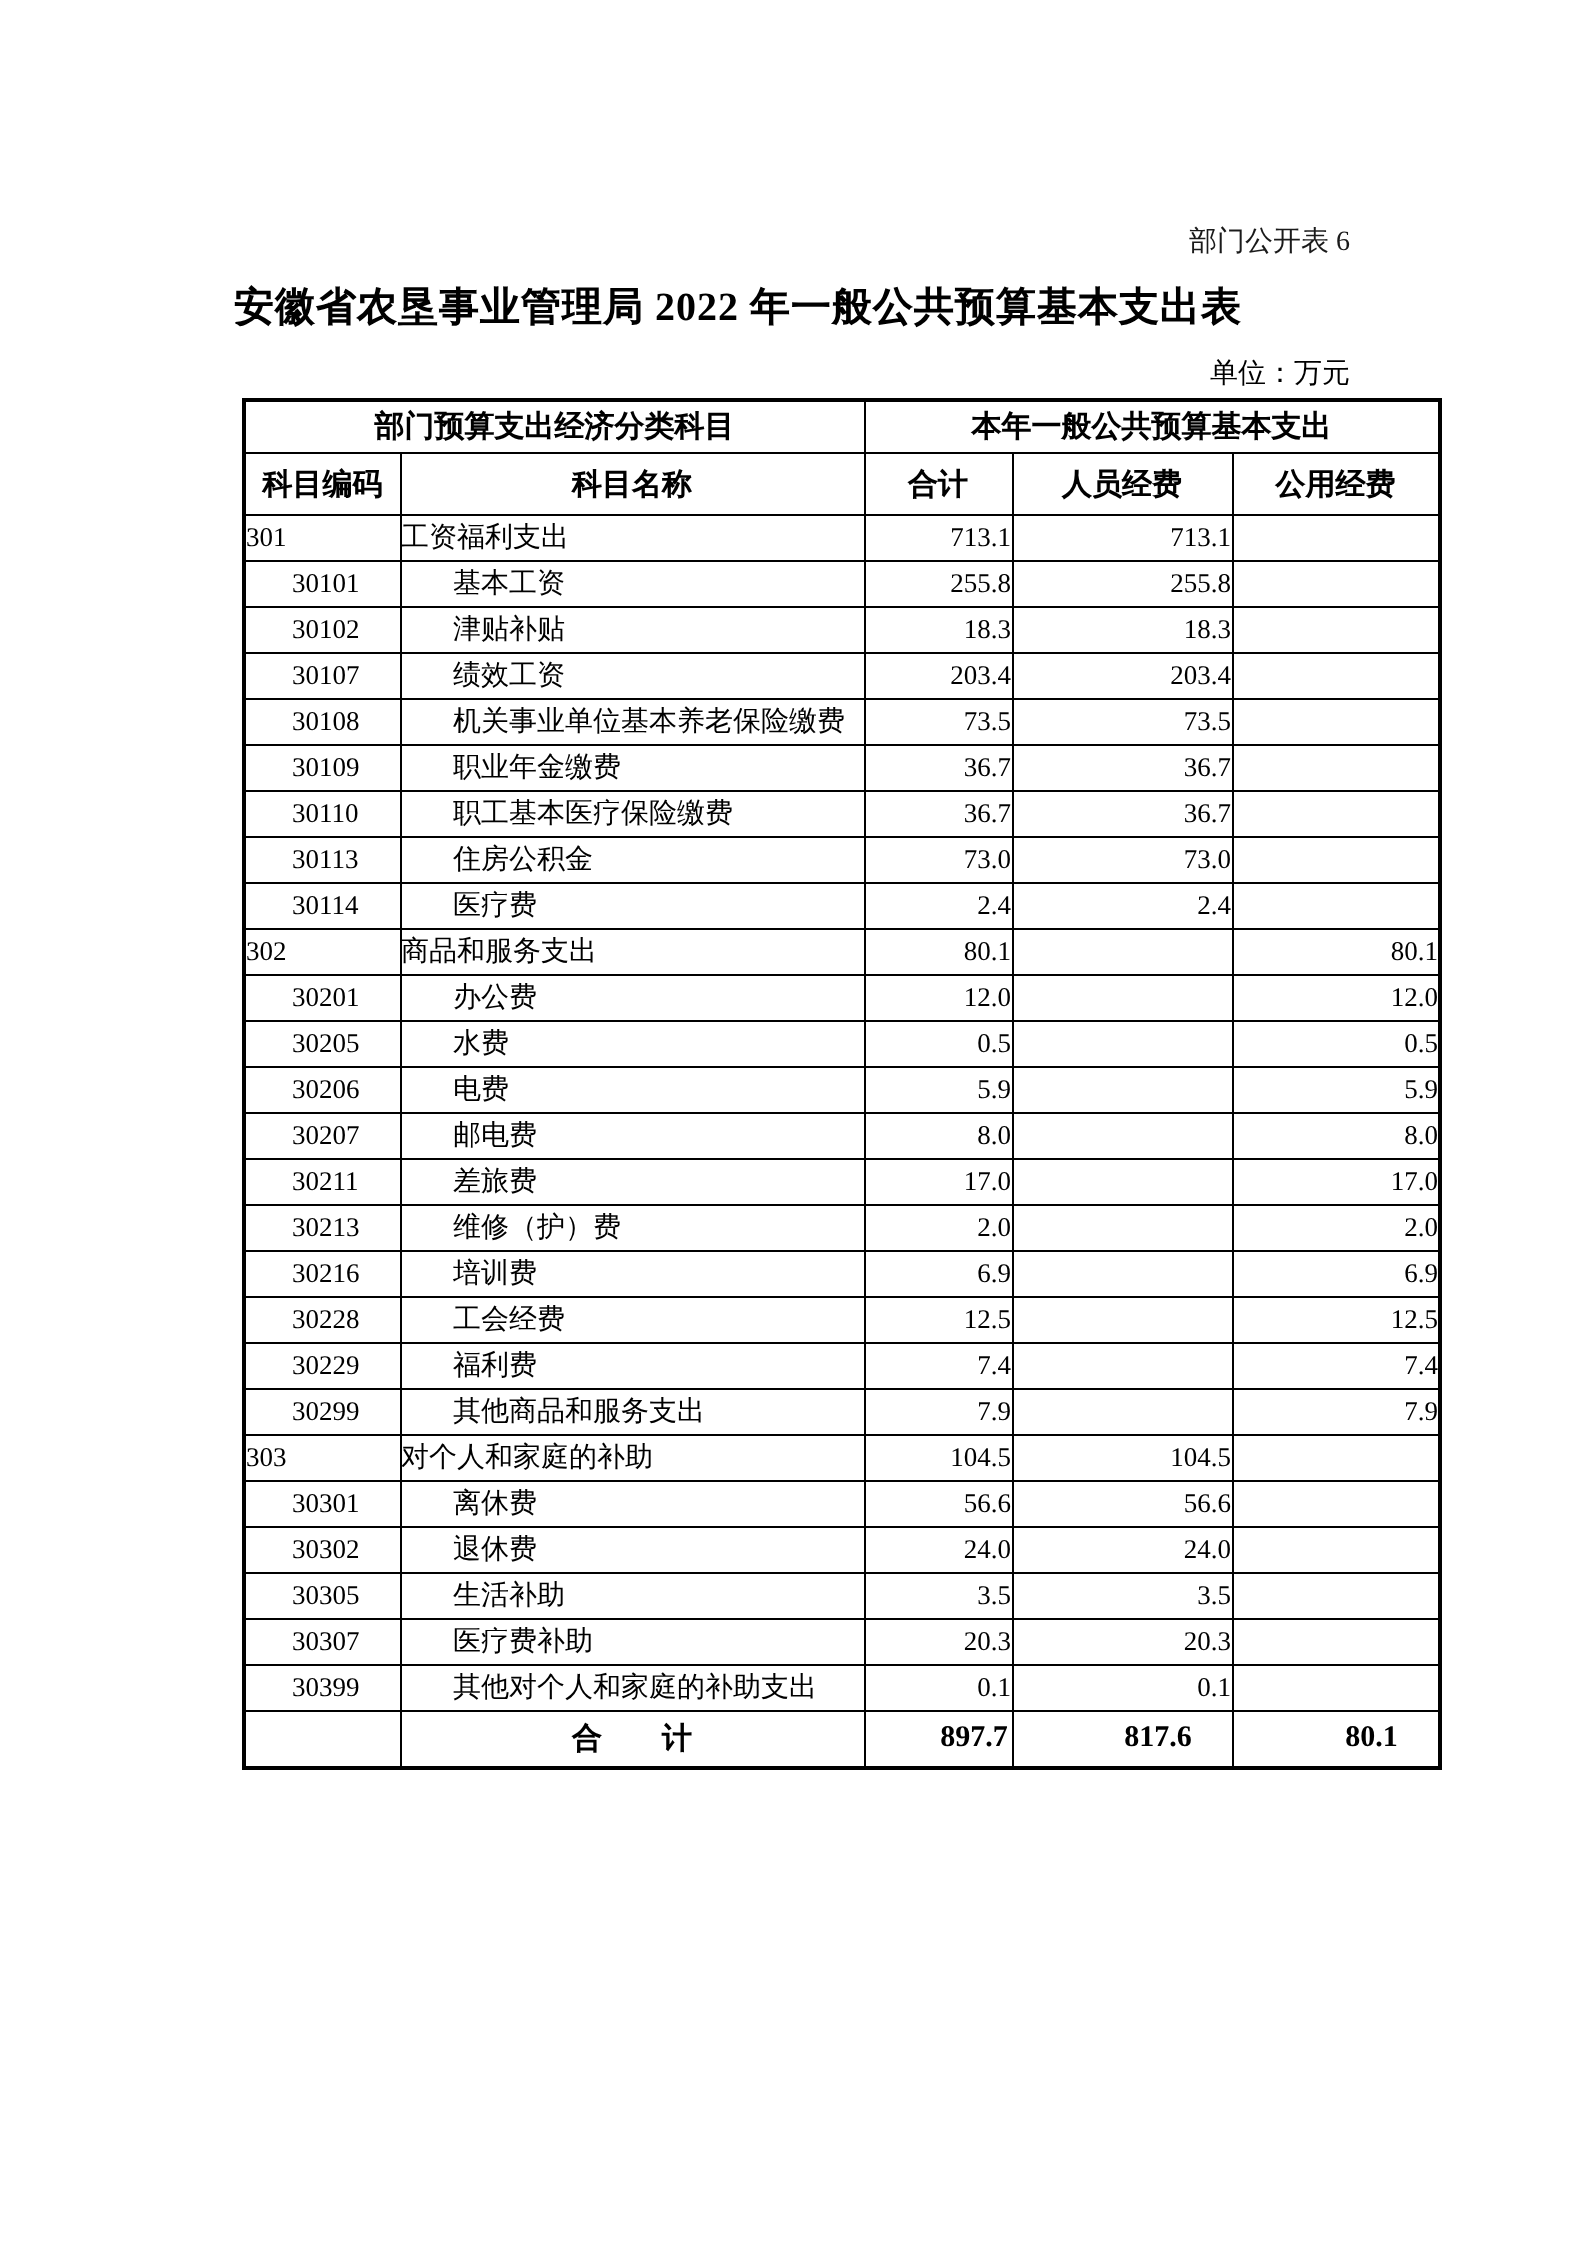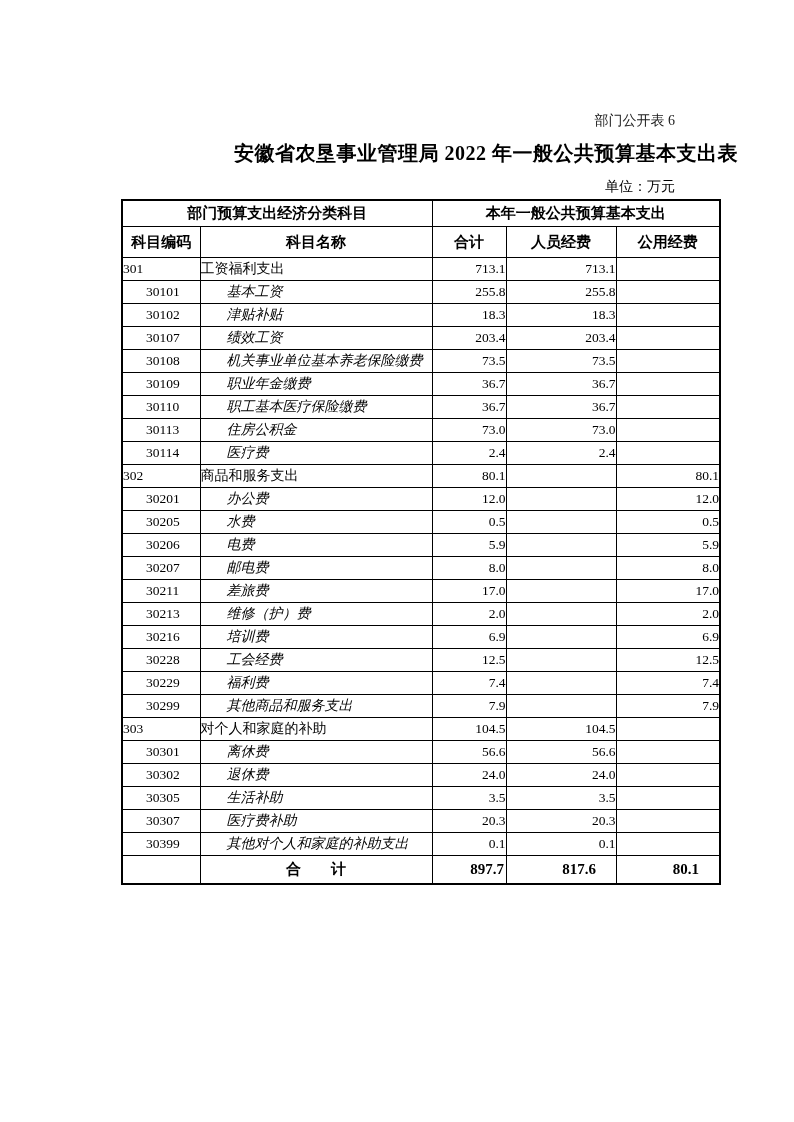--- a/index.html
+++ b/index.html
@@ -23,21 +23,21 @@
     font-size: 14px;
     color: #1a1a1a;
     white-space: nowrap;
   }
   .title {
     position: absolute;
     top: 140px;
     left: 0;
     width: 738px;
     margin: 0;
-    text-align: right;
+    text-align: center;
     font-size: 20px;
     font-weight: bold;
     letter-spacing: 0.5px;
     white-space: nowrap;
   }
   .unit-note {
     position: absolute;
     top: 178px;
     right: 119px;
     font-size: 14px;
@@ -72,21 +72,21 @@
     text-align: center;
   }
   tbody td {
     height: 22px;
     font-size: 14px;
     font-weight: normal;
   }
   td.code { text-align: left; padding-left: 8px; font-size: 13.5px; }
   td.code.sub { padding-left: 23px; }
   td.name { text-align: left; padding-left: 9px; margin-top: 28px; }
-  td.name.sub { padding-left: 26px; font-style: italic; }
+  td.name.sub { padding-left: 26px; }
   td.num { text-align: right; padding-right: 8px; font-size: 13.5px; }
   tfoot td {
     height: 27px;
     font-size: 15px;
     font-weight: bold;
     text-align: center;
     margin-left: 24px;
   }
   tfoot td.num-total {
     font-size: 15px;

